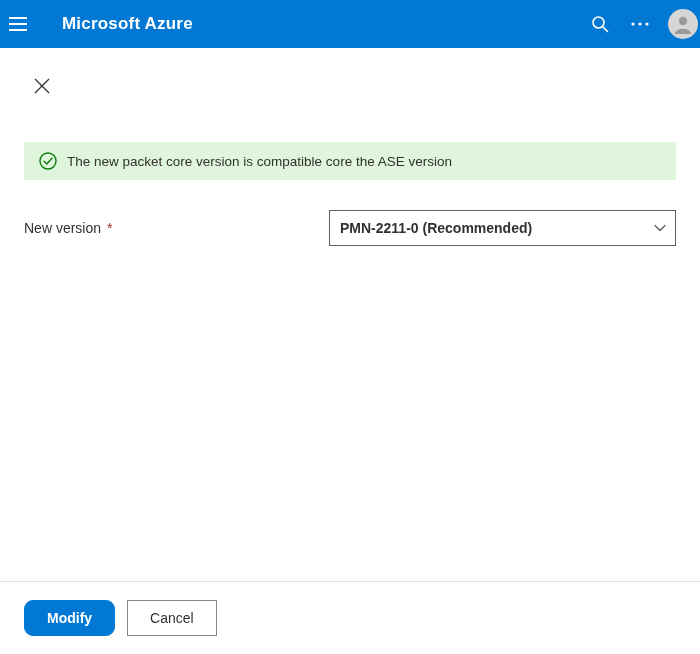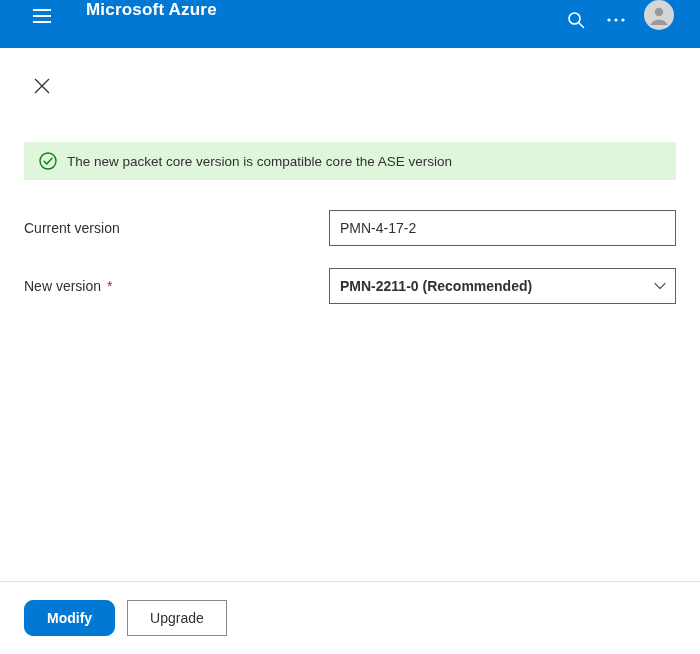--- a/index.html
+++ b/index.html
@@ -14,22 +14,22 @@
       background: #fff;
       display: flex;
       flex-direction: column;
       overflow: hidden;
     }
     
     .topbar {
       background: #0078d4;
       height: 48px;
       display: flex;
-      align-items: flex-start;
-      padding: 0 26px;
+      align-items: center;
+      padding: 0 2px;
       color: #fff;
     }
     .hamburger {
       width: 32px;
       height: 32px;
       display: flex;
       align-items: center;
       justify-content: center;
       cursor: pointer;
     }
@@ -238,26 +238,20 @@
 
 <div class="content">
   <div class="status-banner">
     <svg class="status-icon" width="18" height="18" viewBox="0 0 18 18">
       <circle cx="9" cy="9" r="8" stroke="#107c10" stroke-width="1.4" fill="none"></circle>
       <path d="M5 9.2 L7.8 12 L13 6.2" stroke="#107c10" stroke-width="1.4" fill="none" stroke-linecap="round" stroke-linejoin="round"></path>
     </svg>
     <span class="status-text">The new packet core version is compatible core the ASE version</span>
   </div>
 
-  <div class="form-row">
-    <div class="form-label">Current version</div>
-    <div class="form-control">
-      <input type="text" class="text-input" readonly="" value="PMN-4-17-2" style="">
-    </div>
-  </div>
 
   <div class="form-row">
     <div class="form-label">
       <span>New version</span>
       <span class="required">*</span>
     </div>
     <div class="form-control">
       <div class="select-wrap">
         <div class="select-display">
           <span>PMN-2211-0 (Recommended)</span>
@@ -265,14 +259,14 @@
         <svg class="chevron" width="12" height="8" viewBox="0 0 12 8">
           <path d="M1 1.5 L6 6.5 L11 1.5" stroke="#605e5c" stroke-width="1.3" fill="none" stroke-linecap="round" stroke-linejoin="round"></path>
         </svg>
       </div>
     </div>
   </div>
 </div>
 
 <div class="footer">
   <button class="btn btn-primary">Modify</button>
-  <button class="btn btn-secondary">Upgrade</button>
+  <button class="btn btn-secondary">Cancel</button>
 </div>
 
 </body></html>

